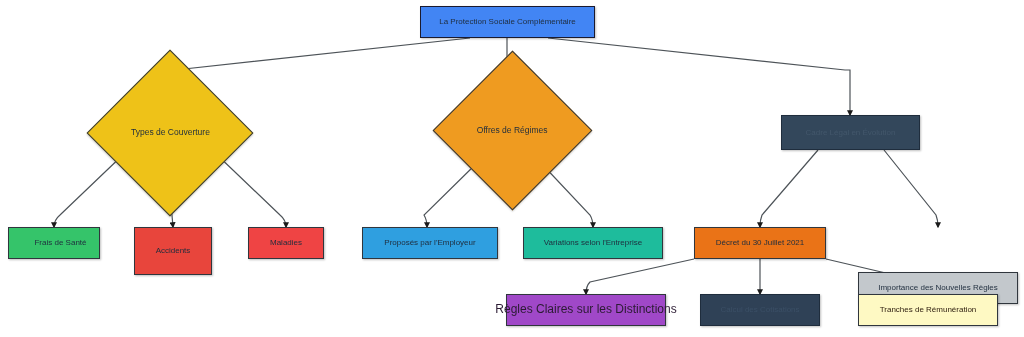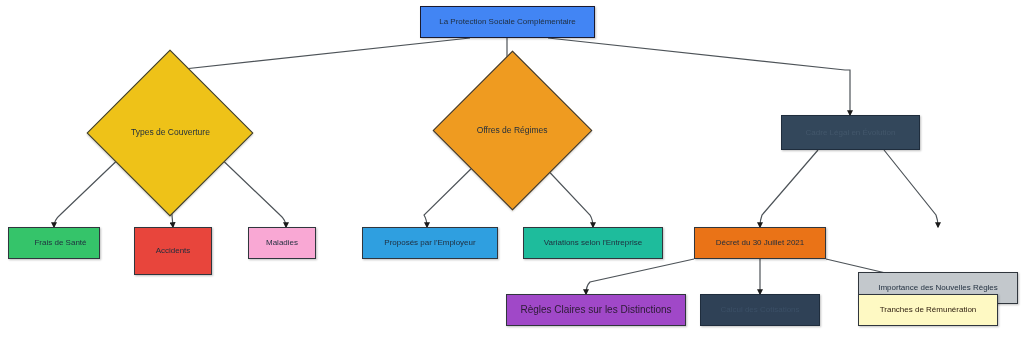--- a/index.html
+++ b/index.html
@@ -96,36 +96,36 @@
       </div>
       <div class="node node-box" style="left: 781px; top: 115px; width: 139px; height: 35px; background: rgb(51, 71, 91); border-color: rgb(31, 45, 61); color: rgb(67, 87, 107); font-size: 8px;">
         <span class="node-label">Cadre Légal en Évolution</span>
       </div>
       <div class="node node-box" style="left: 8px; top: 227px; width: 92px; height: 32px; background: rgb(53, 196, 106); border-color: rgb(48, 54, 61); color: rgb(31, 45, 61); font-size: 8px; padding-left: 13px;">
         <span class="node-label">Frais de Santé</span>
       </div>
       <div class="node node-box" style="left: 134px; top: 227px; width: 78px; height: 48px; background: rgb(232, 69, 60); border-color: rgb(48, 54, 61); color: rgb(31, 45, 61); font-size: 8px;">
         <span class="node-label">Accidents</span>
       </div>
-      <div class="node node-box" style="left: 248px; top: 227px; width: 68px; height: 32px; background: #f9a8d4; border-color: rgb(48, 54, 61); color: rgb(31, 45, 61); font-size: 8px;">
+      <div class="node node-box" style="left: 248px; top: 227px; width: 76px; height: 32px; background: #ef4444; border-color: rgb(48, 54, 61); color: rgb(31, 45, 61); font-size: 8px;">
         <span class="node-label">Maladies</span>
       </div>
       <div class="node node-box" style="left: 362px; top: 227px; width: 136px; height: 32px; background: rgb(47, 159, 224); border-color: rgb(48, 54, 61); color: rgb(31, 45, 61); font-size: 8px;">
         <span class="node-label">Proposés par l'Employeur</span>
       </div>
       <div class="node node-box" style="left: 523px; top: 227px; width: 140px; height: 32px; background: rgb(30, 188, 156); border-color: rgb(48, 54, 61); color: rgb(31, 45, 61); font-size: 8px;">
         <span class="node-label">Variations selon l'Entreprise</span>
       </div>
       <div class="node node-box" style="left: 694px; top: 227px; width: 132px; height: 32px; background: rgb(234, 115, 23); border-color: rgb(48, 54, 61); color: rgb(31, 45, 61); font-size: 8px;">
         <span class="node-label">Décret du 30 Juillet 2021</span>
       </div>
       <div class="node node-box" style="left: 858px; top: 227px; width: 160px; height: 32px; background: rgb(195, 200, 204); border-color: rgb(48, 54, 61); color: rgb(31, 45, 61); font-size: 8px; margin-top: 45px;">
         <span class="node-label">Importance des Nouvelles Règles</span>
       </div>
-      <div class="node node-box" style="left: 506px; top: 294px; width: 180px; height: 32px; background: rgb(160, 72, 200); border-color: rgb(48, 54, 61); color: rgb(43, 27, 51); font-size: 10px;">
+      <div class="node node-box" style="left: 506px; top: 294px; width: 160px; height: 32px; background: rgb(160, 72, 200); border-color: rgb(48, 54, 61); color: rgb(43, 27, 51); font-size: 12px;">
         <span class="node-label">Règles Claires sur les Distinctions</span>
       </div>
       <div class="node node-box" style="left: 700px; top: 294px; width: 120px; height: 32px; background: rgb(47, 65, 86); border-color: rgb(31, 45, 61); color: rgb(59, 79, 102); font-size: 8px;">
         <span class="node-label">Calcul des Cotisations</span>
       </div>
       <div class="node node-box" style="left: 858px; top: 294px; width: 140px; height: 32px; background: #fef9c3; border-color: rgb(48, 54, 61); color: rgb(43, 27, 13); font-size: 8px;">
         <span class="node-label">Tranches de Rémunération</span>
       </div>
     </div>
 </div>

